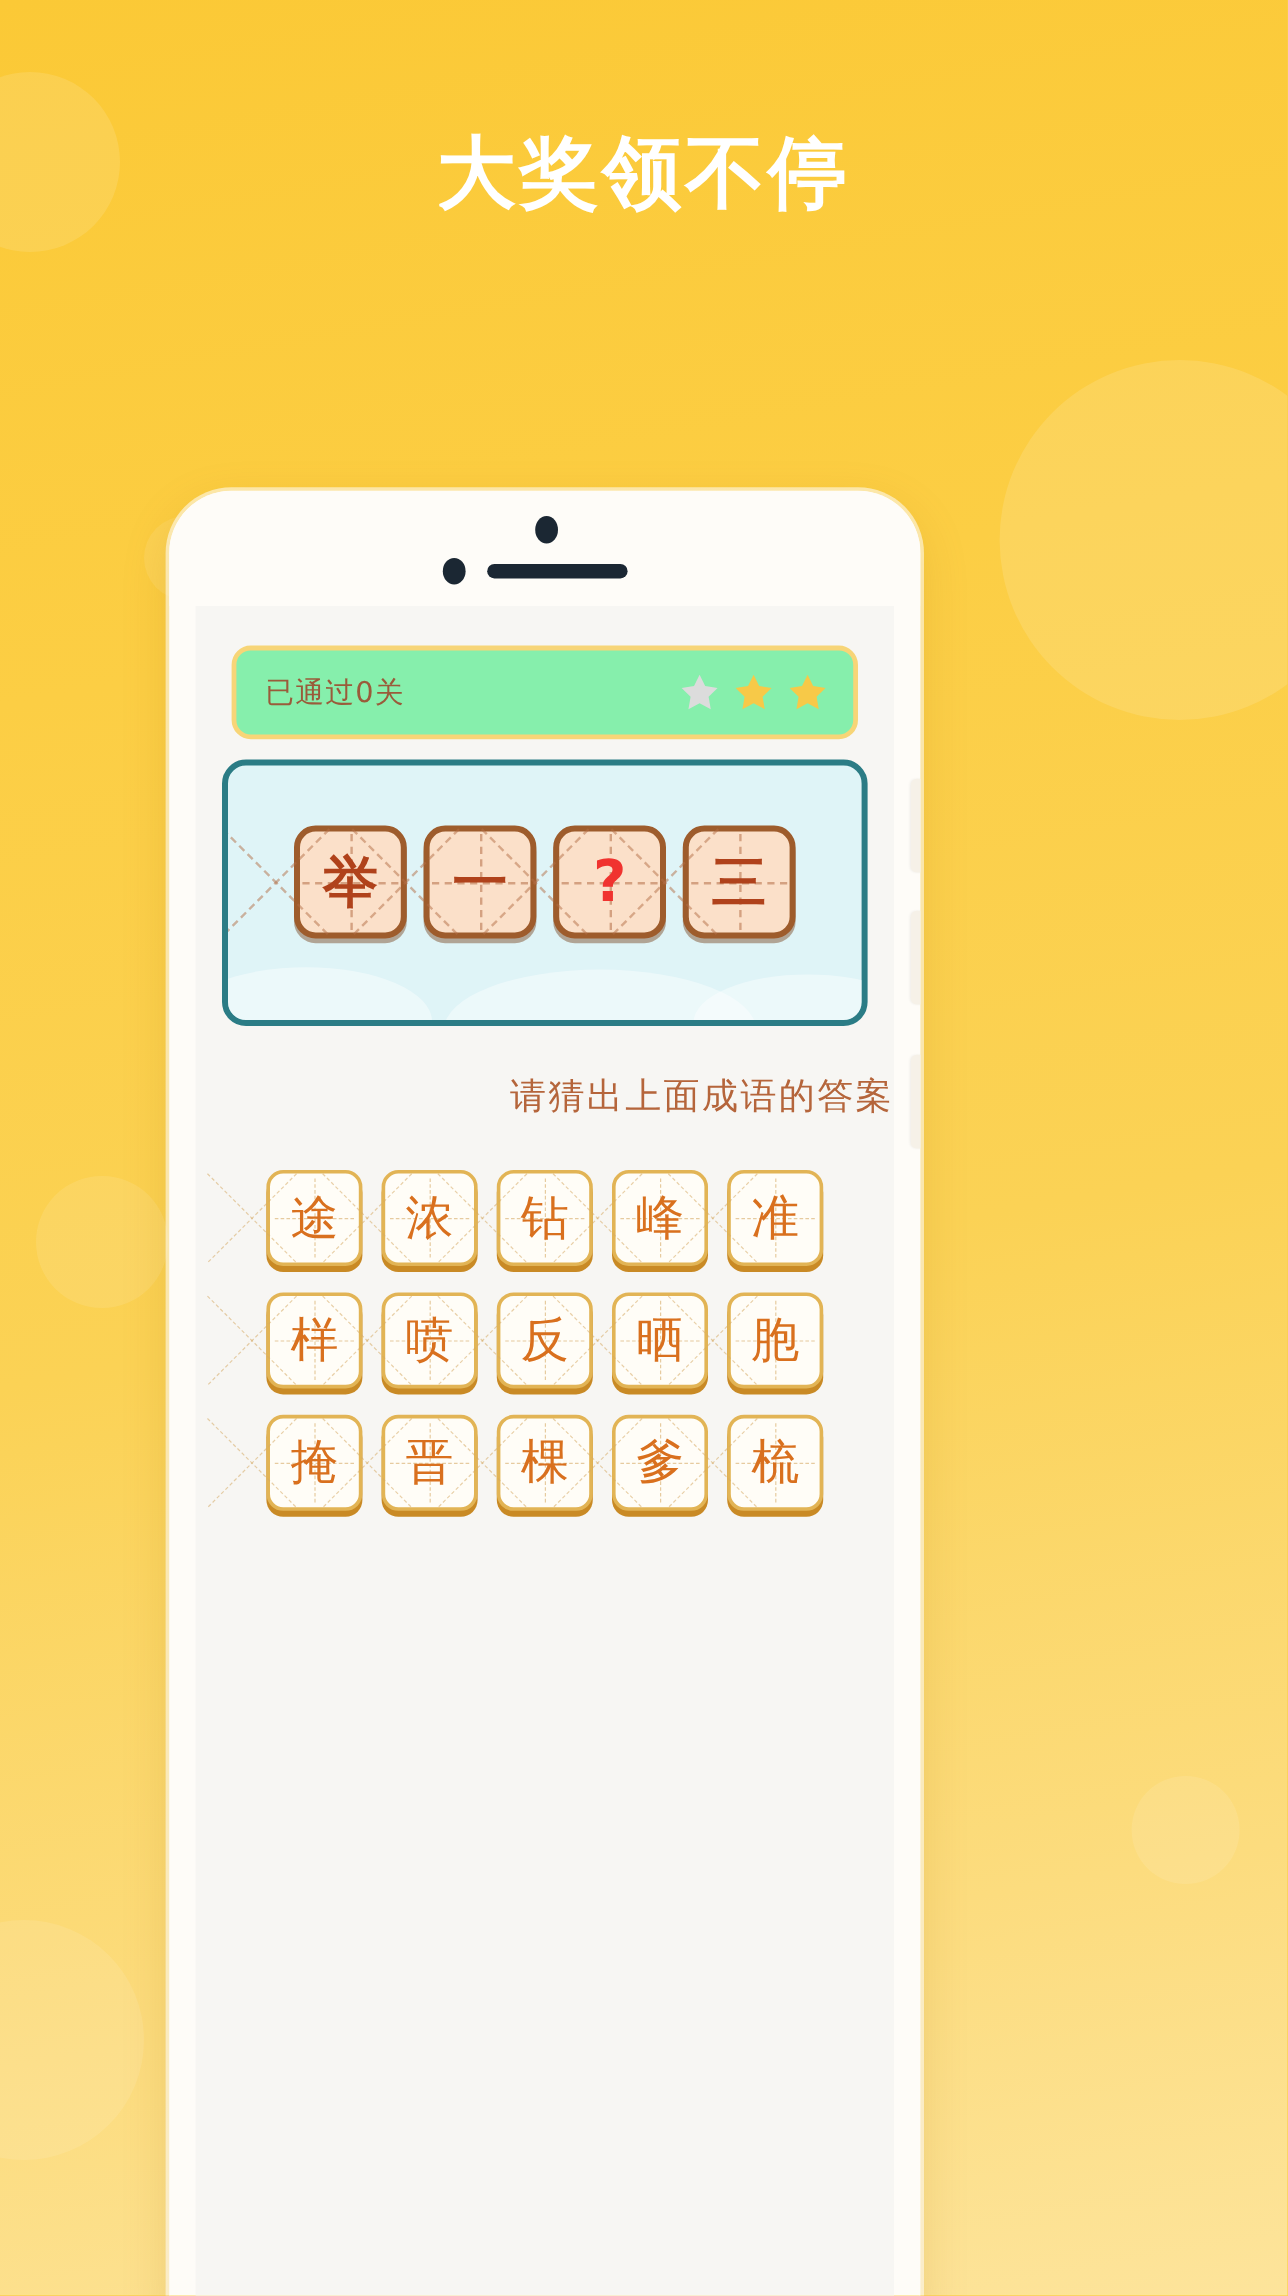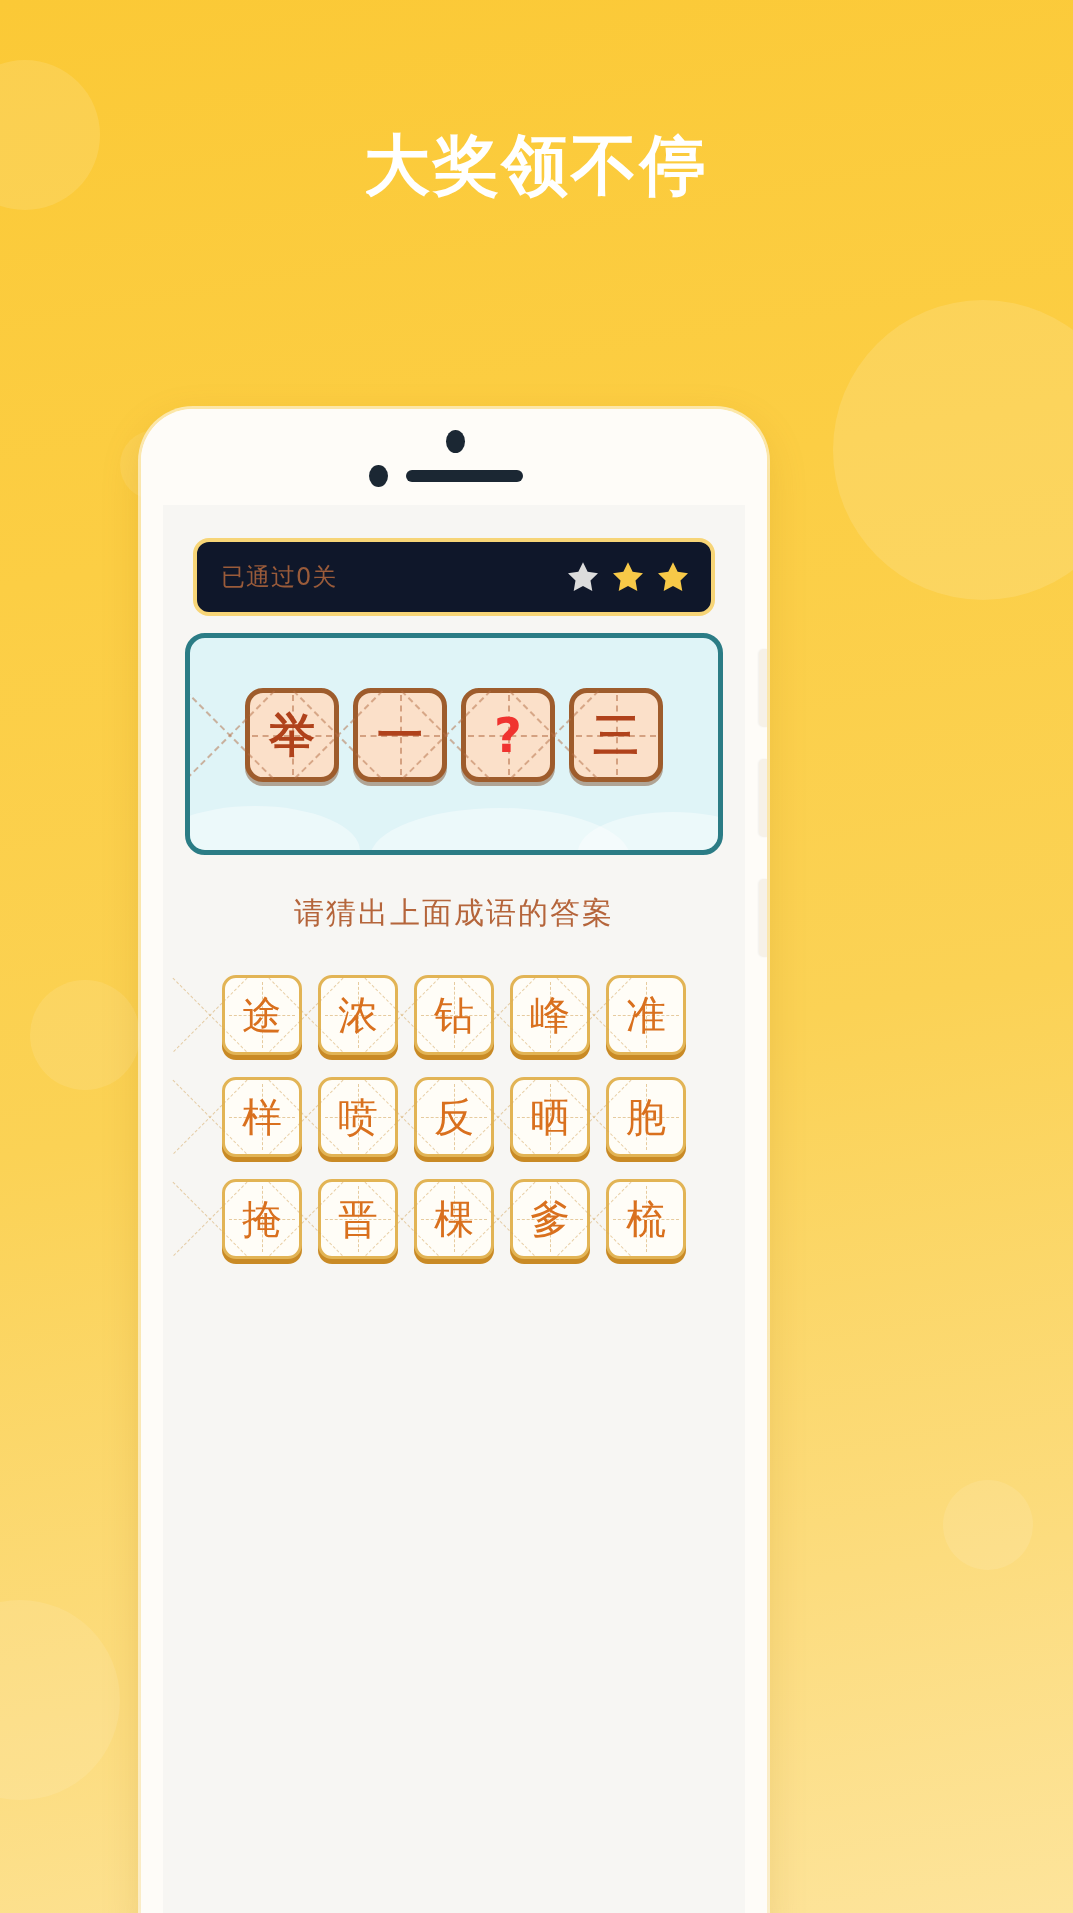--- a/index.html
+++ b/index.html
@@ -34,25 +34,23 @@
     display:inline-block;
     font-family:"DejaVu Sans","Liberation Sans",sans-serif;
     font-size:108px; font-weight:bold; letter-spacing:2px;
     color:#F4455F;
     -webkit-text-stroke:11px #FFFFFF;
     paint-order:stroke fill;
     line-height:1.18;
   }
   #headline .sub{
     display:block;
-    margin-top:22px;
     font-size:66px; font-weight:bold; letter-spacing:3px;
     color:#FFFFFF;
     line-height:1.1;
-    font-family:Liberation Serif, serif;
   }
 
   
   #phone{
     position:absolute;
     left:141px; top:409px;
     width:626px; height:1520px;
     background:#FEFCF8;
     border-radius:52px 52px 0 0;
     box-shadow:0 0 0 3px rgba(255,255,255,.55), 0 14px 40px rgba(160,110,10,.18);
@@ -82,21 +80,21 @@
     border-radius:5px 0 0 5px;
     box-shadow:-1px 0 2px rgba(0,0,0,.05);
   }
   .side-btn.s1{ top:240px; height:78px; }
   .side-btn.s2{ top:350px; height:78px; }
   .side-btn.s3{ top:470px; height:78px; }
 
   
   #progress-card{
     position:absolute; left:30px; top:33px; right:30px; height:78px;
-    background:#0f172a;
+    background:#86efac;
     border:4px solid #F7D577;
     border-radius:16px;
     display:flex; align-items:center; justify-content:space-between;
     padding:0 20px 0 24px;
   }
   #progress-label{
     font-size:24px; color:#9A5B3A; letter-spacing:1px;
     font-family:"DejaVu Sans","Liberation Sans",sans-serif;
   }
   #stars{ display:flex; gap:9px; align-items:center; }
@@ -141,21 +139,21 @@
     position:relative; z-index:2;
     font-size:46px; font-weight:bold; color:#B0421B;
     font-family:"DejaVu Sans","Liberation Sans",sans-serif;
     line-height:1;
   }
   .q-char.unknown{ color:#F0332F; font-size:48px; }
 
   
   #instruction{
     position:absolute; left:0; right:0; top:388px;
-    text-align:center;
+    text-align:right;
     font-size:30px; color:#B5653B; letter-spacing:2px;
     font-family:"DejaVu Sans","Liberation Sans",sans-serif;
   }
 
   
   #answer-grid{
     position:absolute; left:26px; right:26px; top:470px;
     display:flex; flex-direction:column; gap:22px;
   }
   .ans-row{ display:flex; justify-content:center; gap:16px; }

